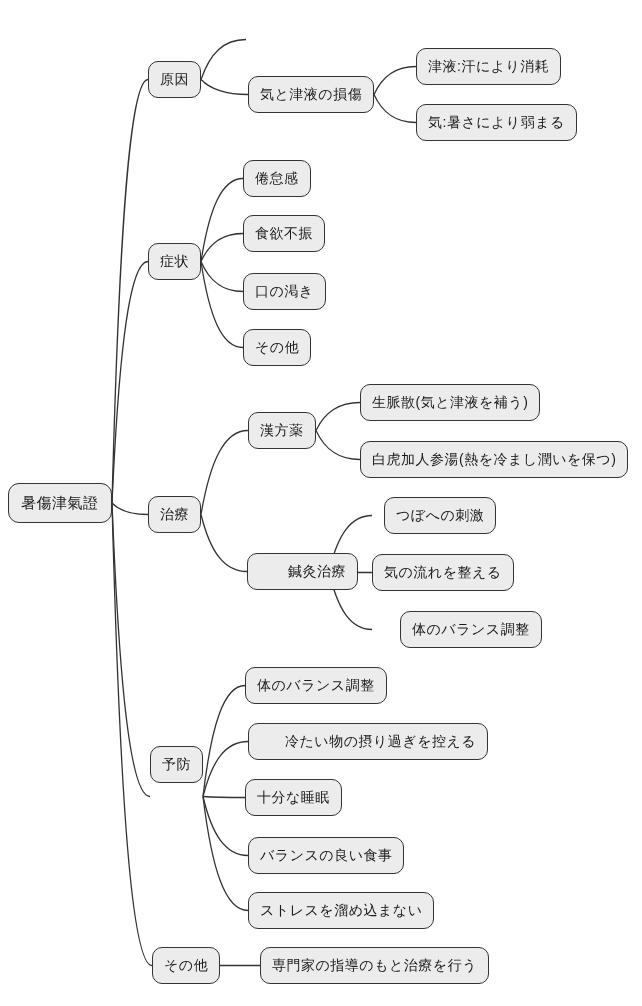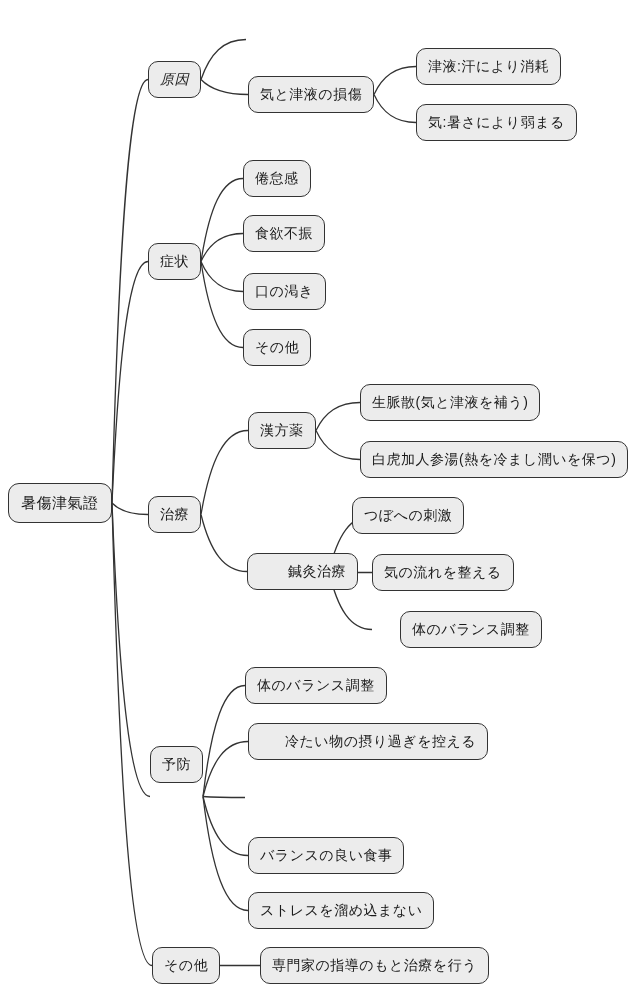--- a/index.html
+++ b/index.html
@@ -72,41 +72,42 @@
       <path d="M 203 796.5 C 212 760.75, 225.5 741.5, 248 741.5" fill="none" stroke="#333333" stroke-width="1.3"></path>
       <path d="M 203 796.5 C 211.4 797.15, 224 797.5, 245 797.5" fill="none" stroke="#333333" stroke-width="1.3"></path>
       <path d="M 203 796.5 C 212 834.85, 225.5 855.5, 248 855.5" fill="none" stroke="#333333" stroke-width="1.3"></path>
       <path d="M 203 796.5 C 212 870.6, 225.5 910.5, 248 910.5" fill="none" stroke="#333333" stroke-width="1.3"></path>
       <path d="M 112 503 C 120 803.625, 132 965.5, 152 965.5" fill="none" stroke="#333333" stroke-width="1.3"></path>
       <path d="M 220 965.5 C 228 965.5, 240 965.5, 260 965.5" fill="none" stroke="#333333" stroke-width="1.3"></path>
     </svg>
 
   <div class="node root" style="left:8px; top:483px;">暑傷津氣證</div>
 
-  <div class="node" style="left:148px; top:61px;font-style:italic;">原因</div>
+  <div class="node" style="left:148px; top:61px;">原因</div>
   <div class="node" style="left:248px; top:76px;">気と津液の損傷</div>
   <div class="node" style="left:416px; top:48px;">津液:汗により消耗</div>
   <div class="node" style="left:416px; top:104px;">気:暑さにより弱まる</div>
 
   <div class="node" style="left:148px; top:243px;">症状</div>
   <div class="node" style="left:243px; top:160px;">倦怠感</div>
   <div class="node" style="left:243px; top:215px;">食欲不振</div>
   <div class="node" style="left:243px; top:273px;">口の渇き</div>
   <div class="node" style="left:243px; top:329px;">その他</div>
 
   <div class="node" style="left:148px; top:496px;">治療</div>
   <div class="node" style="left:248px; top:412px;">漢方薬</div>
   <div class="node" style="left:360px; top:384px;">生脈散(気と津液を補う)</div>
   <div class="node" style="left:360px; top:441px;">白虎加人参湯(熱を冷まし潤いを保つ)</div>
   <div class="node" style="left:247px; top:553px;padding-left:40px;">鍼灸治療</div>
-  <div class="node" style="left:352px; top:497px;">つぼへの刺激</div>
+  <div class="node" style="left:384px; top:497px;">つぼへの刺激</div>
   <div class="node" style="left:372px; top:554px;">気の流れを整える</div>
   <div class="node" style="left:372px; top:611px;margin-left:28px;">体のバランス調整</div>
 
   <div class="node" style="left:150px; top:746px;">予防</div>
   <div class="node" style="left:245px; top:667px;">体のバランス調整</div>
   <div class="node" style="left:248px; top:723px;padding-left:36px;">冷たい物の摂り過ぎを控える</div>
+  <div class="node" style="left:245px; top:779px;">十分な睡眠</div>
   <div class="node" style="left:248px; top:837px;">バランスの良い食事</div>
   <div class="node" style="left:248px; top:892px;">ストレスを溜め込まない</div>
 
   <div class="node" style="left:152px; top:947px;">その他</div>
   <div class="node" style="left:260px; top:947px;">専門家の指導のもと治療を行う</div>
 </div>
 
 </body></html>

